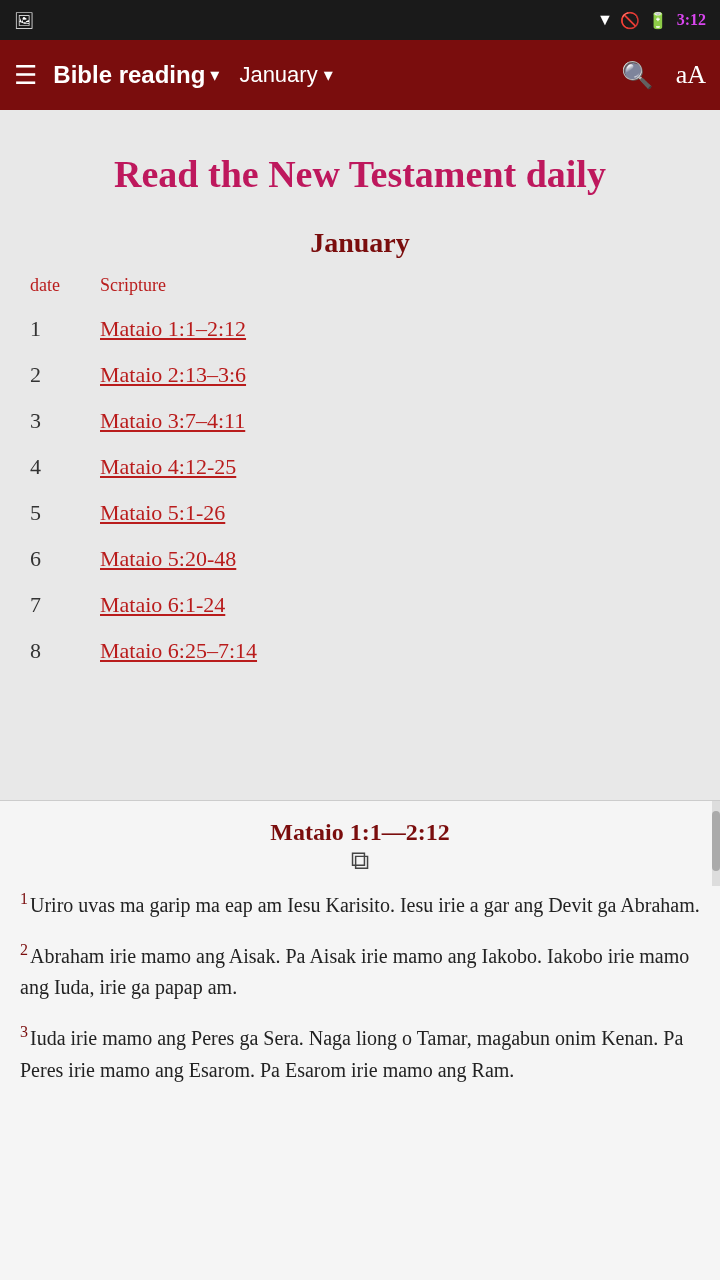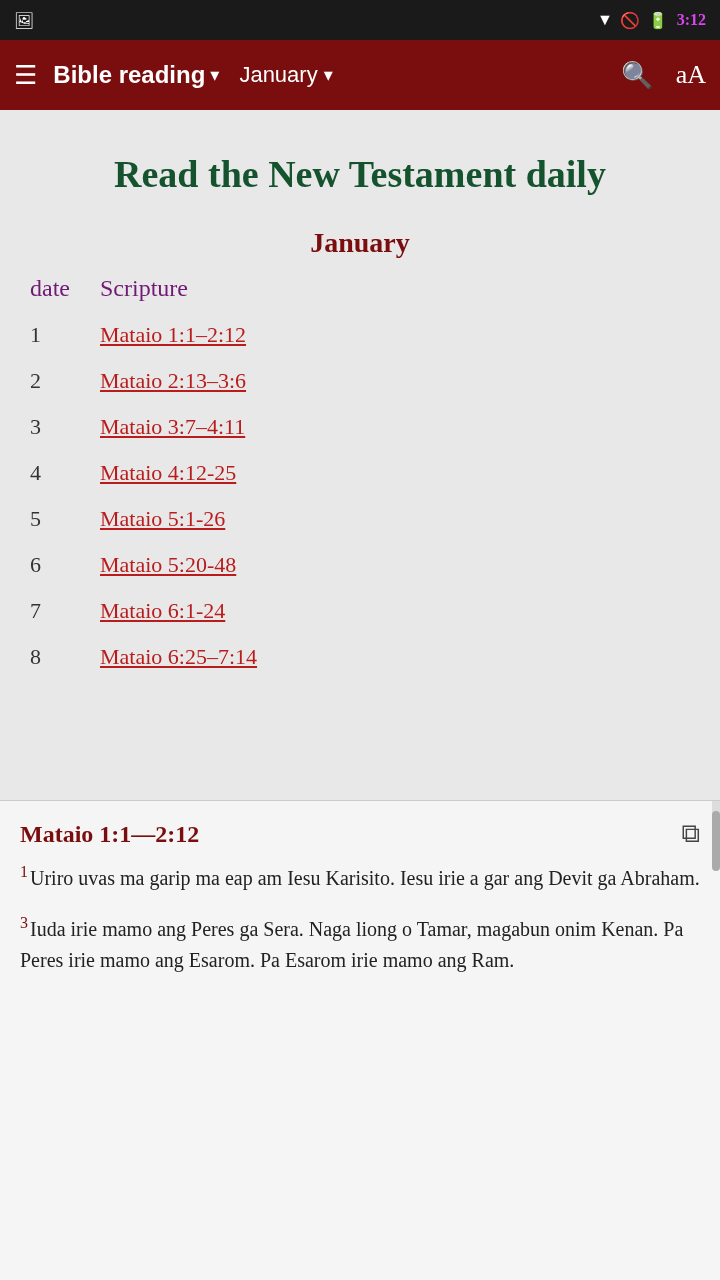--- a/index.html
+++ b/index.html
@@ -101,43 +101,43 @@
     }
 
     
     .main-content {
       background: #e8e8e8;
       padding: 20px 30px 0 30px;
     }
 
     .page-heading {
       text-align: center;
-      color: #14532d;
+      color: #be185d;
       font-size: 38px;
       font-weight: bold;
       line-height: 1.3;
       padding: 20px 0 10px 0;
     }
 
     .month-heading {
       text-align: center;
       color: #7a0d0d;
       font-size: 28px;
       font-weight: bold;
       padding: 18px 0 10px 0;
     }
 
     
     .scripture-table {
       width: 100%;
       border-collapse: collapse;
     }
     .table-header-row th {
-      color: #701a75;
-      font-size: 24px;
+      color: #b91c1c;
+      font-size: 18px;
       font-weight: normal;
       text-align: left;
       padding: 6px 0 10px 0;
     }
     .table-header-row th:first-child {
       width: 70px;
     }
     .table-row td {
       padding: 10px 0;
       font-size: 22px;
@@ -166,20 +166,21 @@
     }
     .popup-header {
       display: flex;
       align-items: center;
       justify-content: space-between;
       padding: 18px 20px 10px 20px;
       position: sticky;
       top: 0;
       background: #f5f5f5;
       z-index: 10;
+      flex-direction: column;
     }
     .popup-title {
       color: #7a0d0d;
       font-size: 24px;
       font-weight: bold;
     }
     .popup-external-icon {
       color: #444;
       font-size: 26px;
       cursor: pointer;
@@ -297,20 +298,21 @@
 <div class="popup-panel">
   <div class="popup-header">
     <span class="popup-title">Mataio 1:1—2:12</span>
     <span class="popup-external-icon">⧉</span>
     <div class="popup-scrollbar">
       <div class="popup-scrollbar-thumb"></div>
     </div>
   </div>
   <div class="popup-body" id="popup-body">
   <div class="verse-block"><sup class="verse-num">1</sup><span>Uriro uvas ma garip ma eap am Iesu Karisito. Iesu irie a gar ang Devit ga Abraham.</span></div>
+      <div class="verse-block"><sup class="verse-num">2</sup><span>Abraham irie mamo ang Aisak. Pa Aisak irie mamo ang Iakobo. Iakobo irie mamo ang Iuda, irie ga papap am.</span></div>
       <div class="verse-block"><sup class="verse-num">3</sup><span>Iuda irie mamo ang Peres ga Sera. Naga liong o Tamar, magabun onim Kenan. Pa Peres irie mamo ang Esarom. Pa Esarom irie mamo ang Ram.</span></div>
     </div>
 </div>
 
 <div style="position:fixed; bottom:0; left:0; width:720px; background:#e8e8e8; padding: 8px 30px; z-index:5; display:flex; gap: 0; pointer-events:none;">
   <table class="scripture-table">
     <tbody>
       <tr class="table-row">
         <td>18</td>
         <td><span class="scripture-link">Mataio 12:22-45</span></td>

